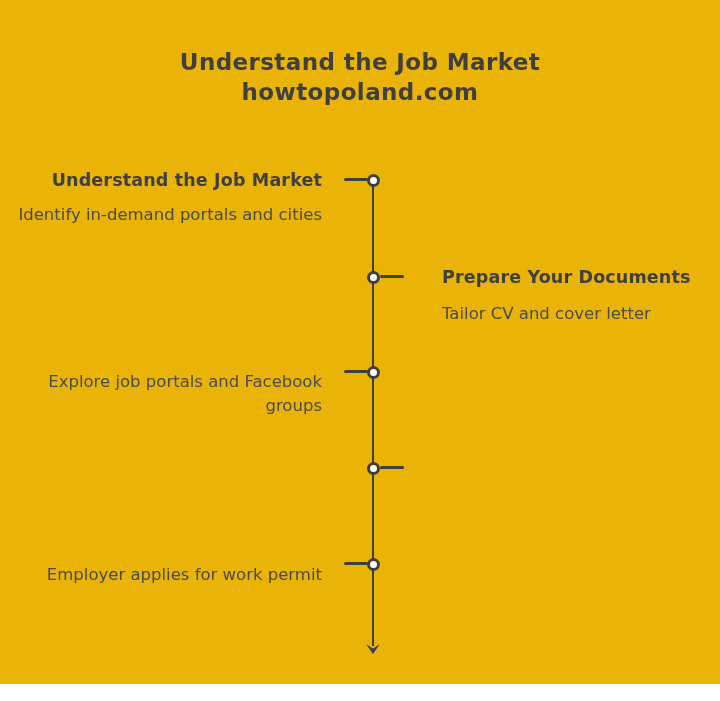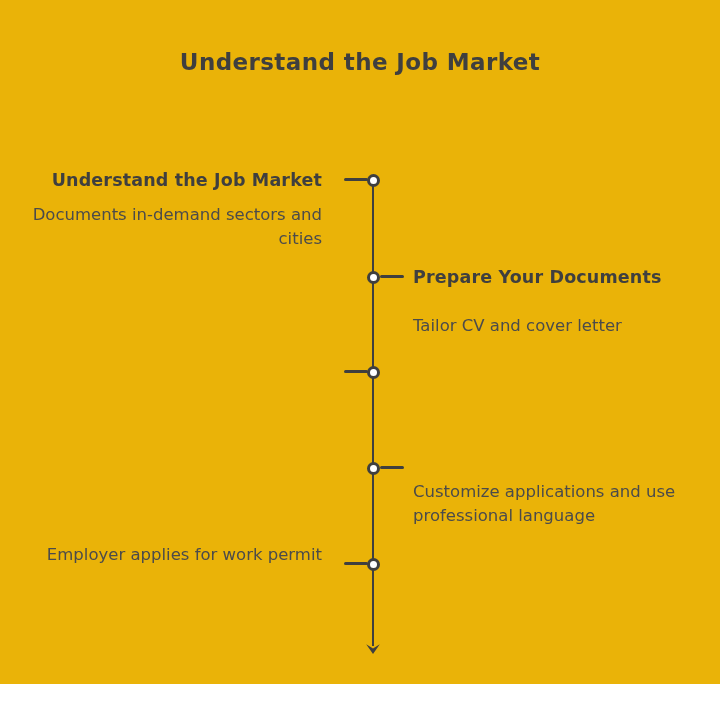--- a/index.html
+++ b/index.html
@@ -76,83 +76,84 @@
   
   .item {
     position: absolute;
   }
   .item.side-left {
     left: 12px;
     width: 310px;
     text-align: right;
   }
   .item.side-right {
-    left: 413px;
+    left: 442px;
     width: 268px;
     text-align: left;
   }
   .item-heading {
     font-family: "DejaVu Sans", sans-serif;
     font-size: 17.5px;
     font-weight: bold;
     letter-spacing: 0.15px;
     color: #3f3f3f;
     line-height: 25px;
     margin: 0;
   }
   .item-desc {
     font-family: "DejaVu Sans", sans-serif;
     font-size: 16.5px;
     font-weight: normal;
     color: #4b4b4b;
     line-height: 24px;
     margin: 10px 0 0 0;
   }
-  .item.side-right .item-desc { margin-top: 24px; }
-  .item.tight .item-desc { margin-top: 0; }
+  .item.side-right .item-desc { margin-top: 12px; }
+  .item.tight .item-desc { margin-top: 20px; }
 </style>
 </head>
 <body>
 
 <div id="canvas">
 
   <div id="title-block">
     <span class="title-line">Understand the Job Market</span>
+    <span class="title-line">howtopoland.com</span>
   </div>
 
   <div id="spine"></div>
   <div id="spine-arrow">
     <svg width="22" height="16" viewBox="0 0 22 16">
       <path d="M11 15 L4.2 5.2 L11 9.6 L17.8 5.2 Z" fill="#3f3f3f"></path>
     </svg>
   </div>
 
   <div class="stub left" style="top:178px"></div>
   <div class="node" style="top:174px"></div>
   <div class="item side-left" style="top:168px">
     <p class="item-heading">Understand the Job Market</p>
-    <p class="item-desc">Documents in-demand sectors and cities</p>
+    <p class="item-desc">Identify in-demand portals and cities</p>
   </div>
 
   <div class="stub right" style="top:275px"></div>
   <div class="node" style="top:271px"></div>
   <div class="item side-right" style="top:265px">
     <p class="item-heading">Prepare Your Documents</p>
     <p class="item-desc">Tailor CV and cover letter</p>
   </div>
 
   <div class="stub left" style="top:370px"></div>
   <div class="node" style="top:366px"></div>
   <div class="item side-left" style="top:360px">
+    <p class="item-desc">Explore job portals and Facebook groups</p>
   </div>
 
   <div class="stub right" style="top:466px"></div>
   <div class="node" style="top:462px"></div>
   <div class="item side-right" style="top:456px">
-    <p class="item-desc">Customize applications and use professional language</p>
   </div>
 
   <div class="stub left" style="top:562px"></div>
   <div class="node" style="top:558px"></div>
   <div class="item side-left tight" style="top:543px">
     <p class="item-desc">Employer applies for work permit</p>
   </div>
 
 </div>
 

